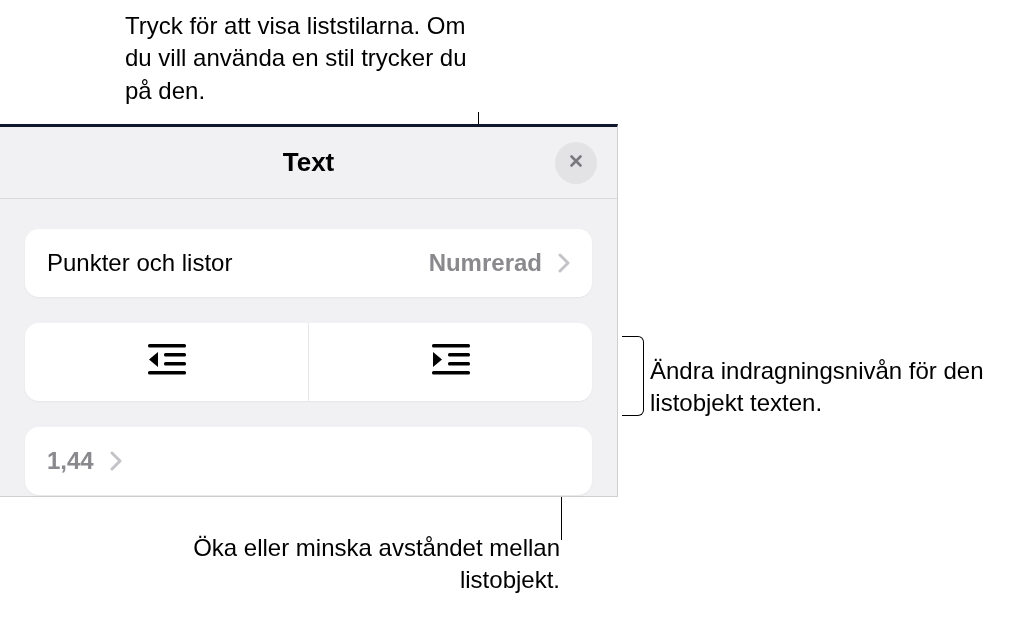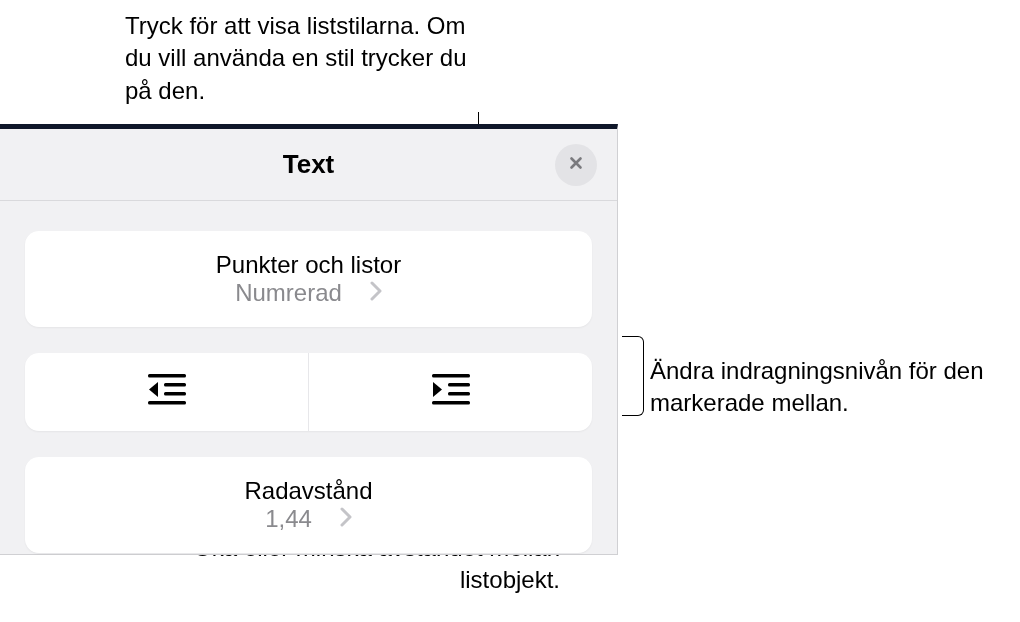--- a/index.html
+++ b/index.html
@@ -62,21 +62,21 @@
       border: 1px solid #000;
       border-left: none;
       border-radius: 0 6px 6px 0;
     }
     .panel {
       position: absolute;
       top: 124px;
       left: 0;
       width: 618px;
       background: #f1f1f3;
-      border-top: 5px solid #0f172a;
+      border-top: 3px solid #0f172a;
       border-right: 1px solid #d0d0d3;
       border-bottom: 1px solid #d0d0d3;
     }
     .panel-header {
       height: 72px;
       display: flex;
       align-items: center;
       justify-content: center;
       position: relative;
       border-bottom: 1px solid #d9d9dc;
@@ -109,30 +109,30 @@
     }
     .row {
       background: #fff;
       border-radius: 14px;
       padding: 20px 22px;
       display: flex;
       align-items: center;
       justify-content: space-between;
       box-shadow: 0 1px 2px rgba(0,0,0,0.05);
       cursor: pointer;
-      flex-direction: column;
     }
     .row-label {
       font-size: 24px;
       color: #000;
     }
     .row-value-group {
       display: flex;
-      align-items: center;
-      gap: 28px;
+      align-items: flex-end;
+      gap: 16px;
+      font-weight: bold;
     }
     .row-value {
       font-size: 24px;
       color: #8a8a8e;
     }
     .chevron svg {
       width: 12px;
       height: 20px;
     }
     .indent-card {
@@ -163,21 +163,21 @@
     .panel-body-bottom-pad {
       height: 1px;
     }
   </style>
 </head>
 <body>
 
 <div class="callout callout-top">Tryck för att visa liststilarna. Om du vill använda en stil trycker du på den.</div>
 <div class="callout-line line-top"></div>
 
-<div class="callout callout-right">Ändra indragningsnivån för den markerade mellan.</div>
+<div class="callout callout-right">Ändra indragningsnivån för den listobjekt texten.</div>
 <div class="bracket-right"></div>
 
 <div class="callout callout-bottom">Öka eller minska avståndet mellan listobjekt.</div>
 <div class="callout-line line-bottom"></div>
 
 <div class="panel">
   <div class="panel-header">
     <div class="panel-title">Text</div>
     <div class="close-btn">
       <span>
@@ -221,21 +221,20 @@
             <rect x="18" y="11" width="22" height="3.5" rx="1.5"></rect>
             <rect x="18" y="20" width="22" height="3.5" rx="1.5"></rect>
             <rect x="2" y="29" width="38" height="3.5" rx="1.5"></rect>
             <path d="M3 10 L3 25 L12 17.5 Z"></path>
           </svg>
         </span>
       </div>
     </div>
 
     <div class="row spacing-row">
-      <div class="row-label">Radavstånd</div>
       <div class="row-value-group">
         <div class="row-value">1,44</div>
         <span class="chevron">
           <svg viewBox="0 0 12 20" fill="none" stroke="#c4c4c8" stroke-width="3" stroke-linecap="round" stroke-linejoin="round">
             <path d="M2 2 L10 10 L2 18"></path>
           </svg>
         </span>
       </div>
     </div>
 

